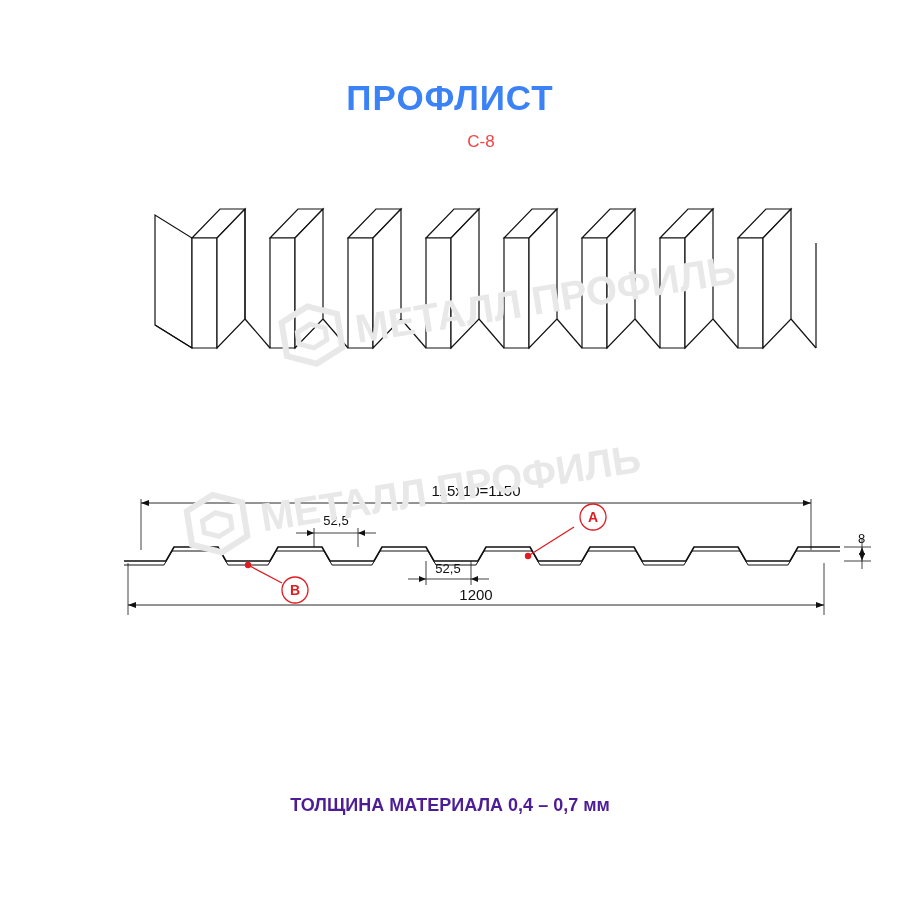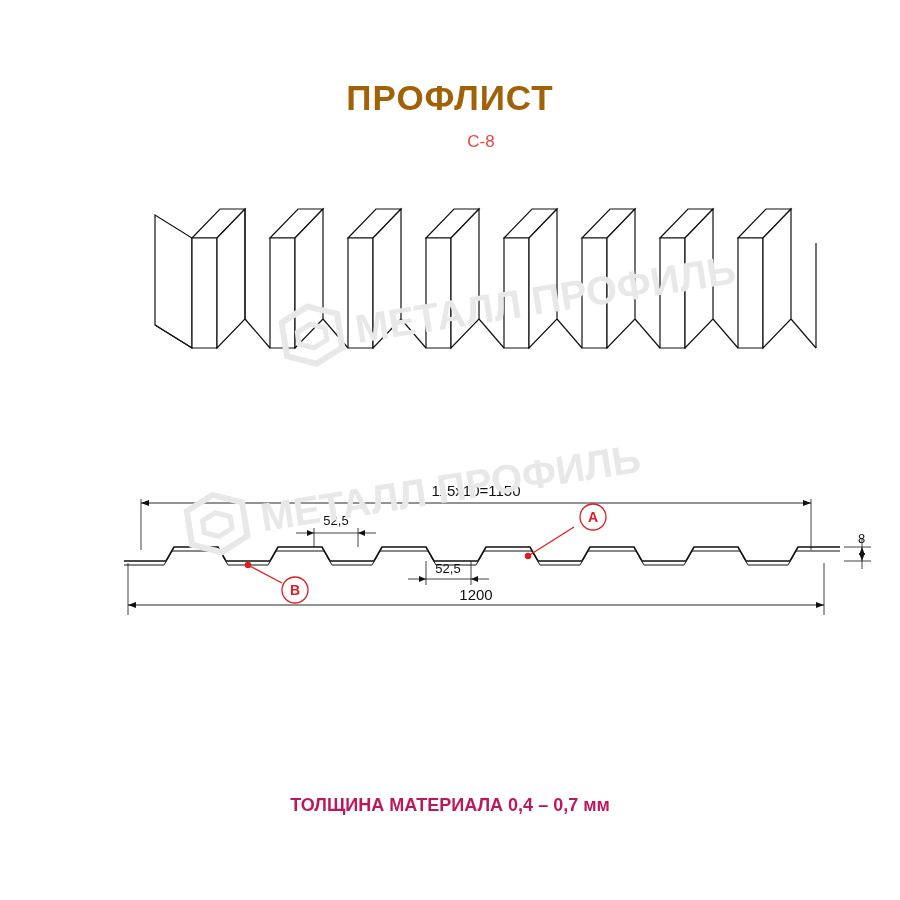--- a/index.html
+++ b/index.html
@@ -22,41 +22,41 @@
   
   .title {
     position: absolute;
     top: 78px;
     left: 0;
     width: 900px;
     text-align: center;
     font-size: 35px;
     font-weight: bold;
     letter-spacing: 1px;
-    color: #a16207;
+    color: #3b82f6;
   }
   .subtitle {
     position: absolute;
     top: 132px;
     left: 0;
     width: 900px;
     text-align: center;
     font-size: 17px;
     color: #ef4444;
     margin-left: 31px;
   }
   .footnote {
     position: absolute;
     top: 795px;
     left: 0;
     width: 900px;
     text-align: center;
     font-size: 18px;
     font-weight: bold;
-    color: #be185d;
+    color: #4c1d95;
   }
   
   .iso-wrap {
     position: absolute;
     top: 185px;
     left: 80px;
     width: 760px;
     height: 215px;
   }
   .section-wrap {

